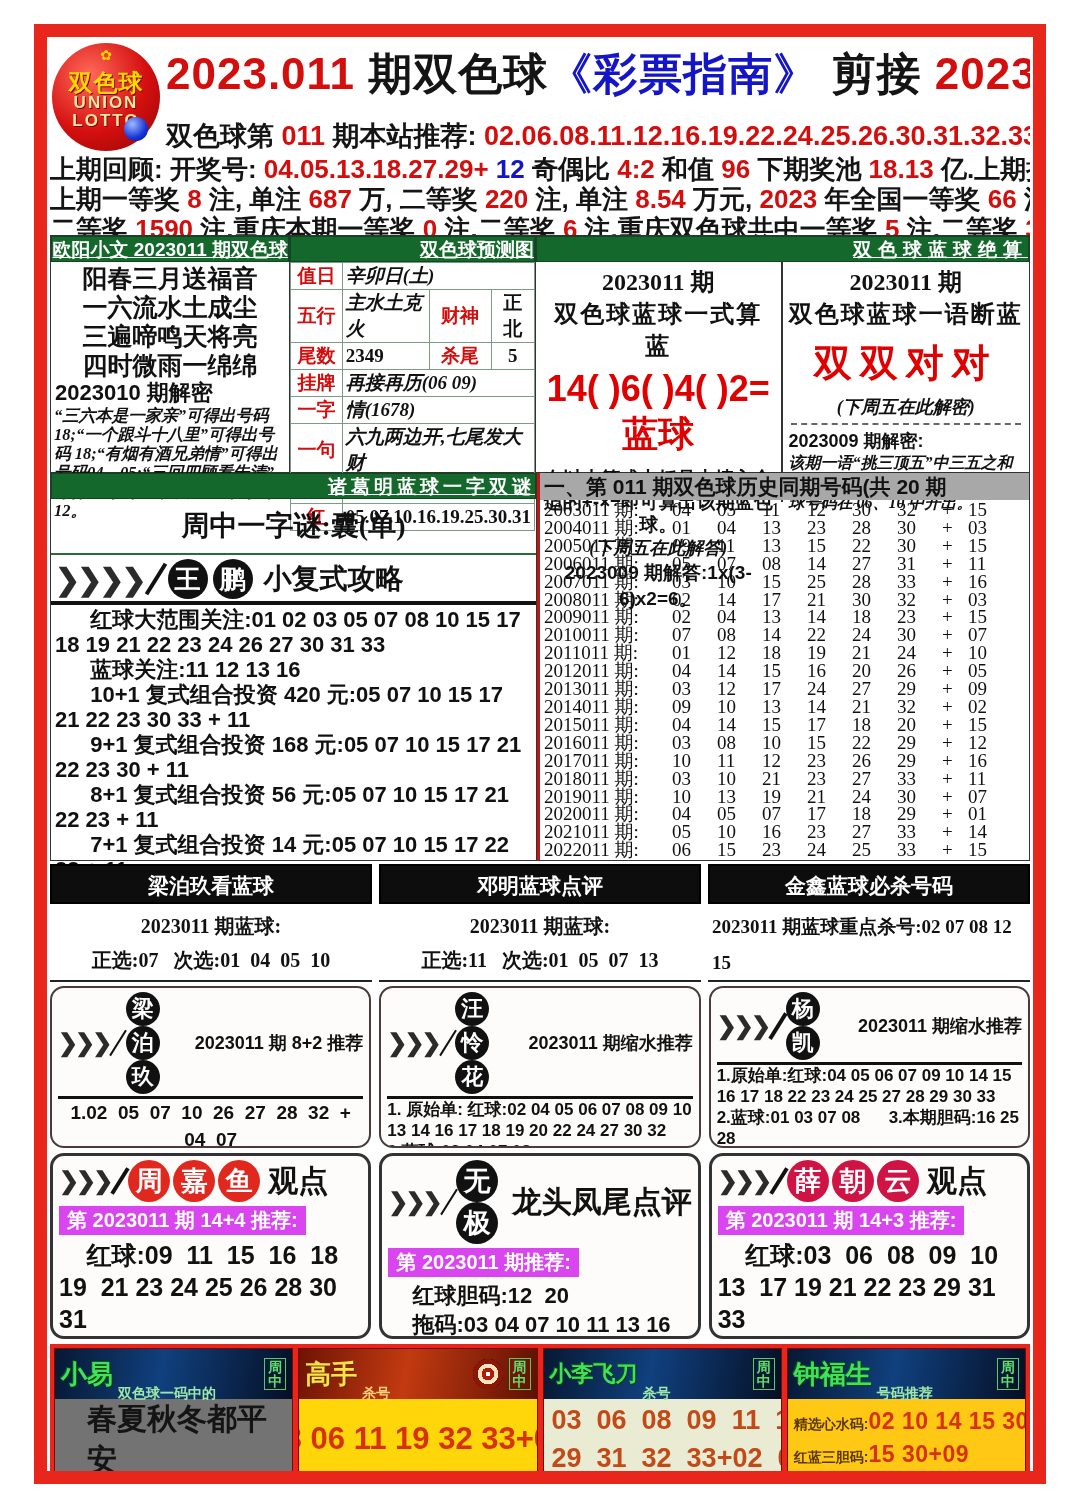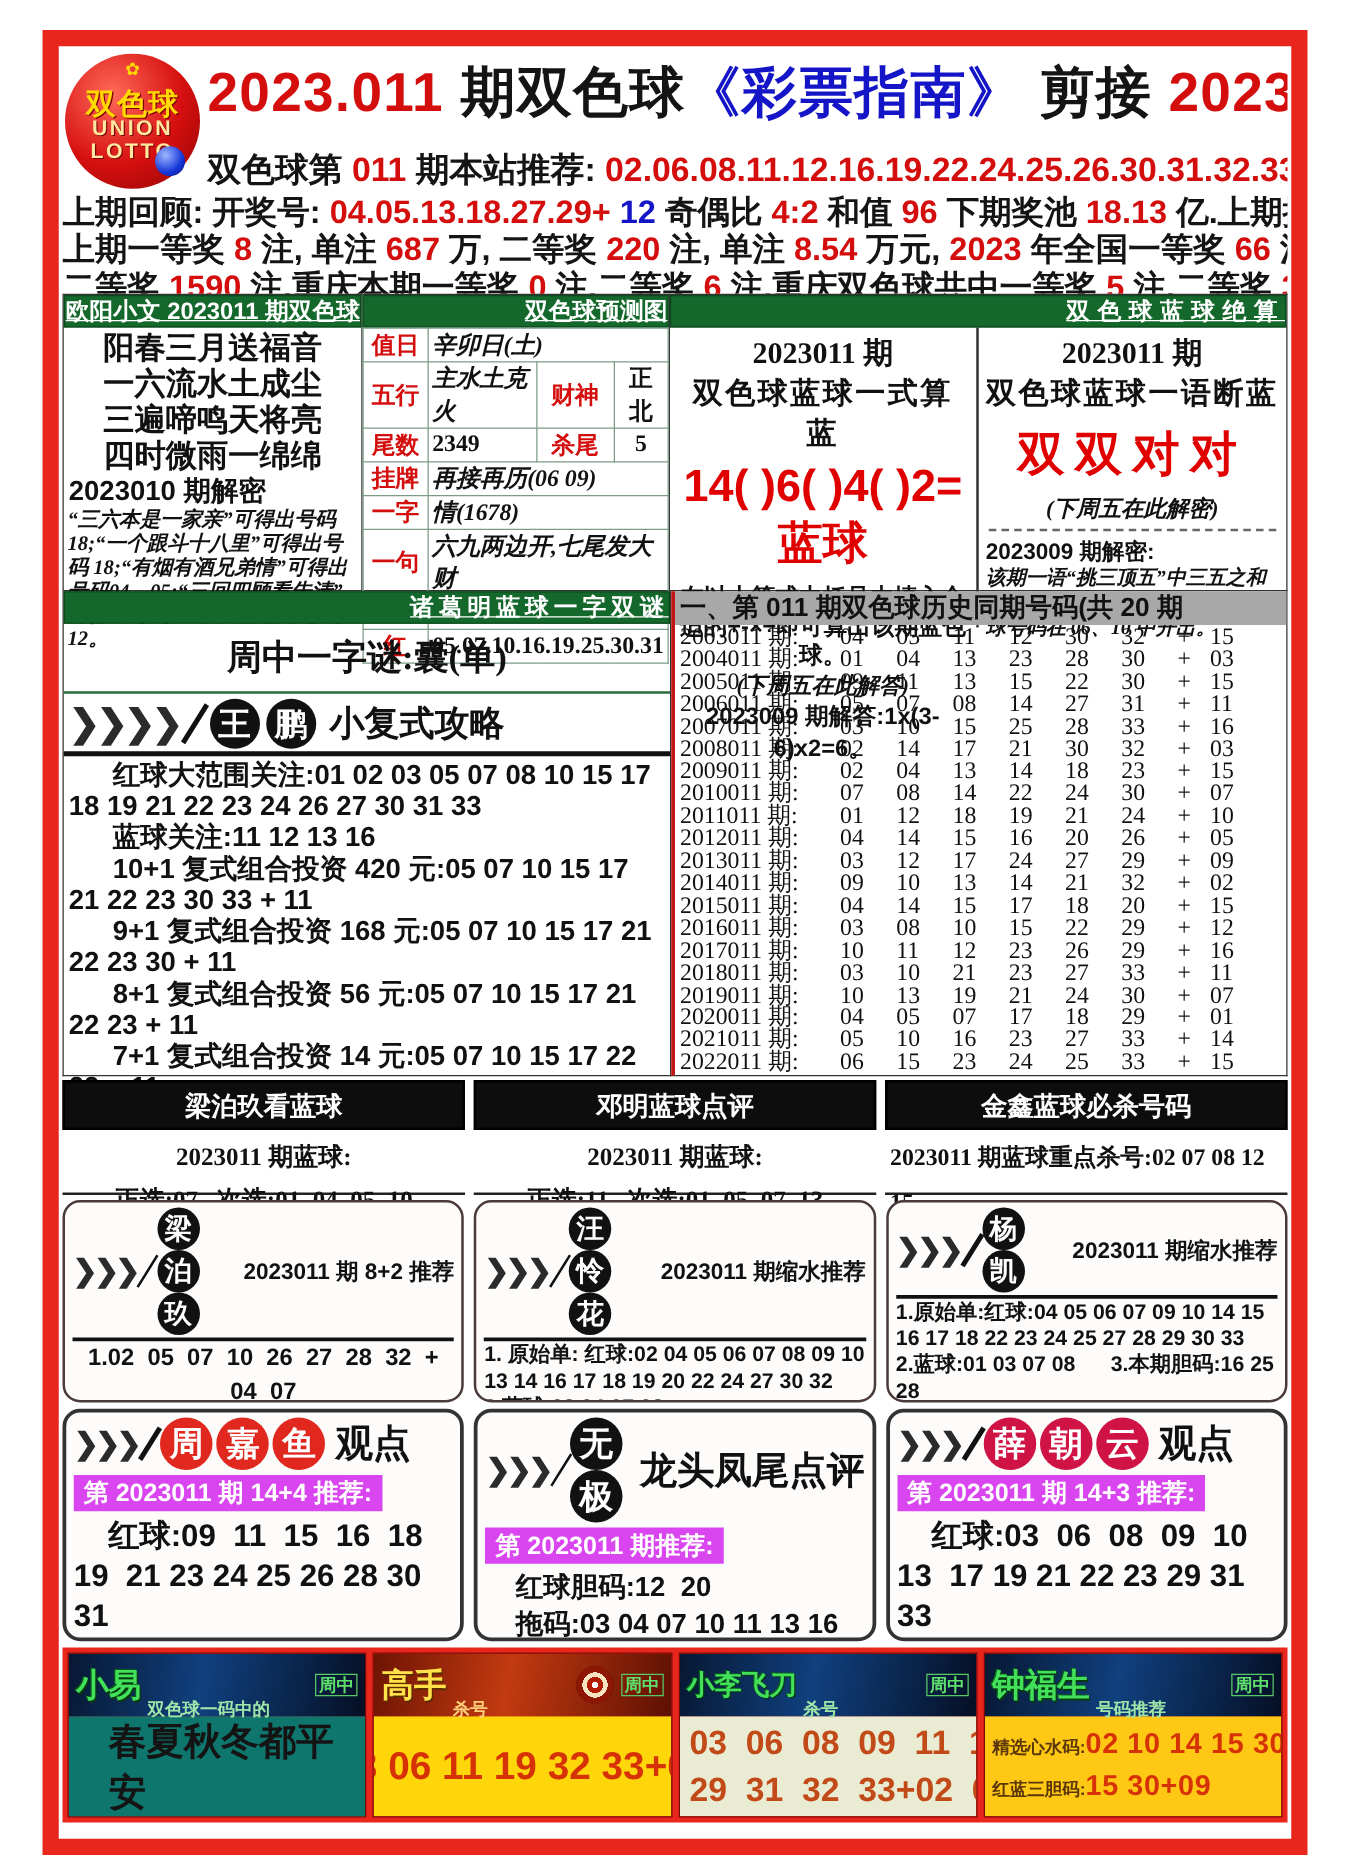--- a/index.html
+++ b/index.html
@@ -91,21 +91,21 @@
   .wp-lines p { font-size:22px; font-weight:bold; line-height:25px; text-indent:1.6em; white-space:pre-wrap; }
   .wp-lines { padding:2px 4px 0; }
 
   .hist-head { background:#a8a8a8; color:#111; font-weight:bold; font-size:21px; line-height:27px;
                height:27px; padding-left:4px; white-space:nowrap; overflow:hidden; }
   .hist-body { padding:1px 6px 0 4px; }
   .hist-row { display:flex; font-family:"Liberation Serif",serif; font-size:19px; line-height:17.9px; }
   .hp { width:128px; } .hn { width:45px; text-align:left; } .hplus { width:26px; } .hb { width:40px; }
 
   
-  .rowC { display:flex; gap:7px; height:92px; margin-top:3px; }
+  .rowC { display:flex; gap:7px; height:118px; margin-top:3px; }
   .cCol { flex:1; border-bottom:2px solid #222; }
   .chead { background:#0d0d0d; color:#fff; text-align:center; font-size:21px; font-weight:bold;
            line-height:40px; height:40px; border:2px solid #000; }
   .cbody { padding-top:5px; }
   .cline { text-align:center; font-family:"Liberation Serif",serif; font-weight:bold; font-size:20px;
            line-height:34px; white-space:pre-wrap; }
   .cCol3 .cline { font-size:19px; text-align:left; padding-left:4px; line-height:36px; }
 
   
   .rowD { display:flex; gap:8px; height:162px; margin-top:4px; }
@@ -130,27 +130,27 @@
   
   .rowF { display:flex; gap:5px; height:140px; margin-top:5px; background:#e8261c; padding:4px; }
   .fbox { flex:1; display:flex; flex-direction:column; border:1px solid #7a0a06; overflow:hidden; }
   .fhead { height:50px; position:relative; display:flex; align-items:center; padding:0 6px; }
   .fhead.navy { background:linear-gradient(100deg,#071833 0%, #10407e 45%, #050f24 100%); }
   .fhead.fire { background:linear-gradient(100deg,#6e1404 0%, #c23a10 45%, #5e1003 100%); }
   .fname { font-size:26px; font-weight:bold; color:#43e05c; text-shadow:1px 1px 0 #063d0e, -1px -1px 0 #0a5c1a; white-space:nowrap; }
   .fire .fname { color:#ffe24a; text-shadow:1px 1px 0 #5e2a00; }
   .fsub { font-size:14px; font-weight:bold; color:#9fe7a8; margin-left:5px; white-space:nowrap;margin-top:40px; }
   .fire .fsub { color:#ffcf7a; }
-  .zhou { margin-left:auto; width:34px; font-size:14px; font-weight:bold; color:#5fe06c; line-height:14px;
+  .zhou { margin-left:auto; width:22px; font-size:14px; font-weight:bold; color:#5fe06c; line-height:14px;
           text-align:center; word-break:break-all; border:1px solid #57c966; padding:1px 2px; }
   .dart { width:30px; height:30px; border-radius:50%; margin-left:auto; margin-right:6px;
           background:radial-gradient(circle, #fff 0 12%, #b01c06 12% 30%, #f6e3c0 30% 48%, #8d1605 48% 70%, #2d0b02 70%); }
   .dart + .zhou { margin-left:0; }
   .fbody { flex:1; }
-  .fbody.peach { background:#0f766e; display:flex; align-items:center; justify-content:flex-end;padding-left:32px; }
+  .fbody.peach { background:#737373; display:flex; align-items:center; justify-content:flex-end;padding-left:32px; }
   .fbody.gold { background:#ffd60a; display:flex; align-items:center; justify-content:center; }
   .fbody.pale { background:#e9ecd2; display:flex; flex-direction:column; justify-content:center; padding:0 8px; }
   .fbody.amber { background:#ffc815; display:flex; flex-direction:column; justify-content:center; padding:0 6px; }
   .ftext1 { font-size:30px; font-weight:bold; color:#141414; }
   .ftext2 { font-size:31px; font-weight:bold; color:#d63206; white-space:nowrap; }
   .ftext3 { font-size:27px; font-weight:bold; color:#c24a18; line-height:38px; white-space:pre; text-align:center; }
   .frow { line-height:30px; white-space:nowrap; }
   .flabel { font-size:14px; font-weight:bold; color:#5a3608;margin-top:23px; }
   .fvalue { font-size:23px; font-weight:bold; color:#d63206; letter-spacing:0.5px; }
 </style>

